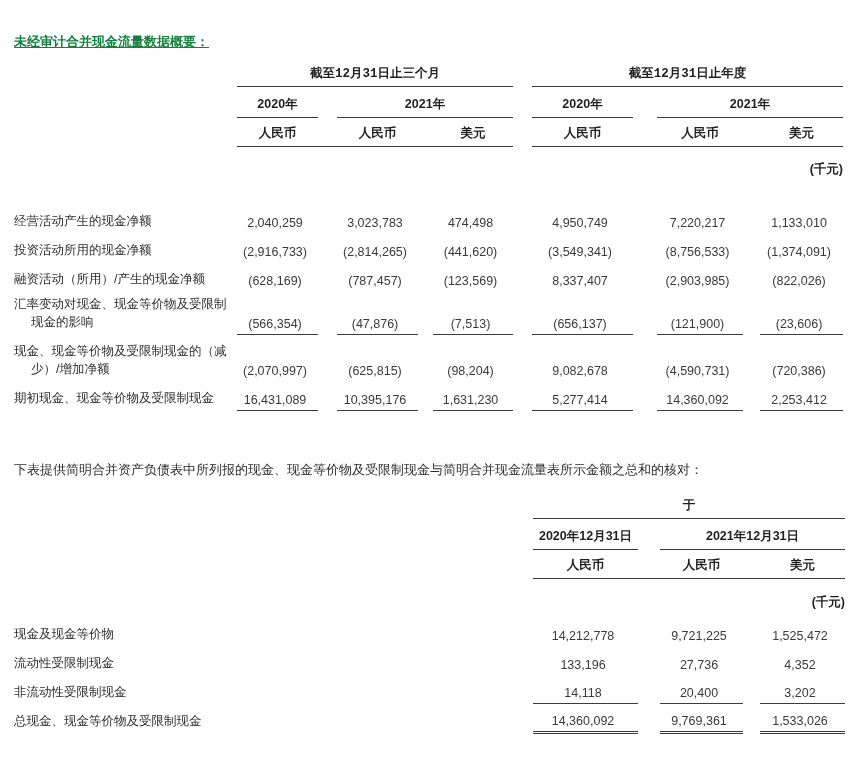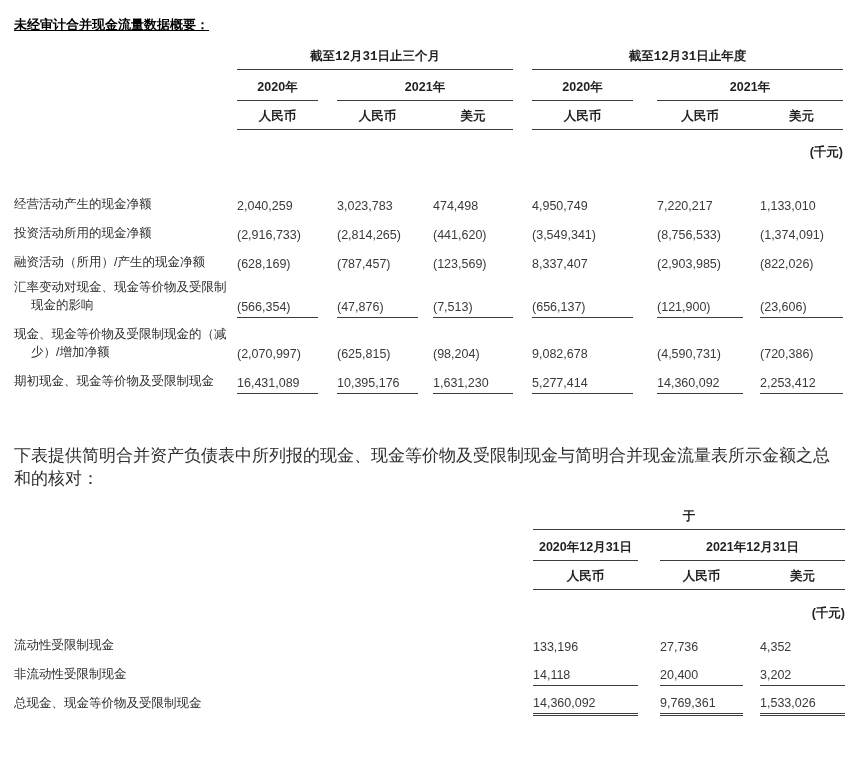--- a/index.html
+++ b/index.html
@@ -8,22 +8,23 @@
     width: 852px; height: 765px;
     background: #ffffff;
     font-family: "Liberation Sans", "DejaVu Sans", sans-serif;
     color: #2e2e2e;
   }
   .page { padding: 16px 7px 0 14px; }
 
   .title {
     font-size: 13px;
     font-weight: bold;
-    color: #000000;
+    color: #15803d;
     text-decoration: underline;
+    margin-top: 17px;
   }
 
   table { border-collapse: collapse; table-layout: fixed; }
   #t1 { width: 829px; margin-top: 9px; }
   #t2 { width: 831px; margin-top: 14px; }
   td {
     font-size: 12.5px;
     color: #3a3a3a;
     vertical-align: bottom;
     padding: 0;
@@ -47,27 +48,27 @@
   tr.gap td { height: 26px; }
   tr.gap2 td { height: 6px; }
 
   
   tr.r td { height: 29px; }
   .lbl {
     color: #2e2e2e;
     padding-left: 17px; text-indent: -17px;
     line-height: 18px; padding-bottom: 3px;
   }
-  .num { text-align: left; padding-right: 5px; padding-bottom: 3px; white-space: nowrap; }
+  .num { text-align: center; padding-right: 5px; padding-bottom: 3px; white-space: nowrap; }
   .ul { border-bottom: 1px solid #3c3c3c; }
   .dl { border-bottom: 3px double #3c3c3c; }
   tr.rw td { height: auto; padding-top: 4px; }
   tr.rw5 td { padding-top: 8px; }
 
-  .para { margin-top: 50px; font-size: 17px; color: #2e2e2e; }
+  .para { margin-top: 50px; font-size: 13px; color: #2e2e2e; }
 </style>
 </head>
 <body>
 
 <div class="page">
 
   <div class="title">未经审计合并现金流量数据概要：</div>
 
   <table id="t1">
     <colgroup>
@@ -269,20 +270,28 @@
 
     <tr>
       <td></td>
       <td colspan="5" class="unit">(千元)</td>
     </tr>
 
     <tr class="gap2">
           <td colspan="6"></td>
         </tr>
 
+    <tr class="r">
+      <td class="lbl">现金及现金等价物</td>
+      <td class="num">14,212,778</td>
+          <td></td>
+      <td class="num">9,721,225</td>
+          <td></td>
+      <td class="num">1,525,472</td>
+    </tr>
 
     <tr class="r">
       <td class="lbl">流动性受限制现金</td>
       <td class="num">133,196</td>
           <td></td>
       <td class="num">27,736</td>
           <td></td>
       <td class="num">4,352</td>
     </tr>
 

